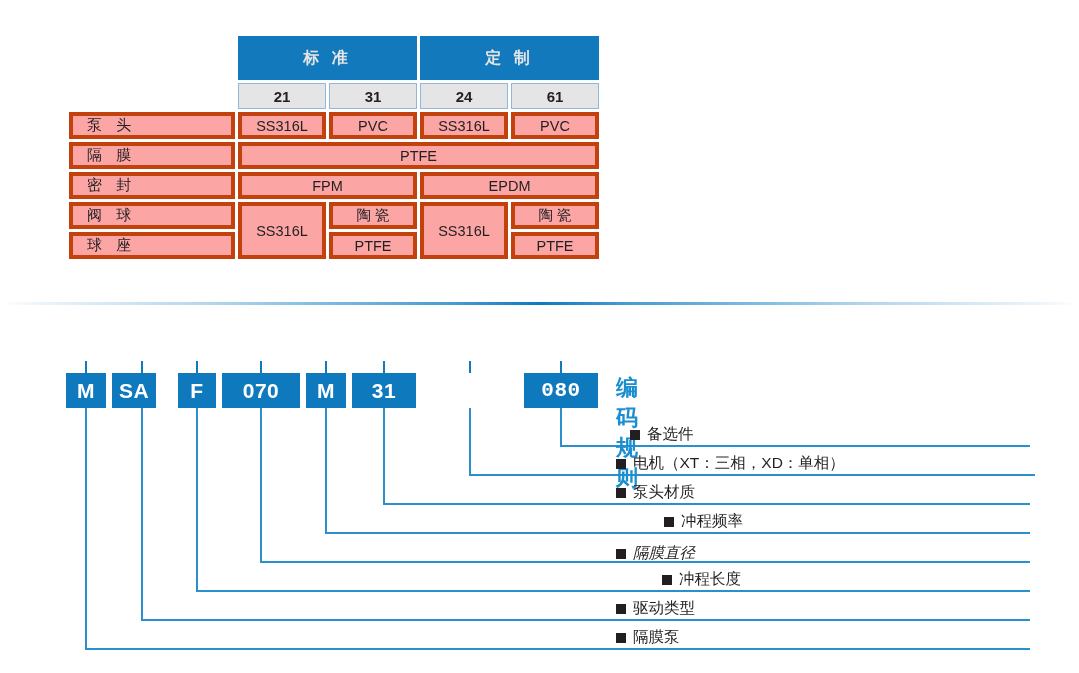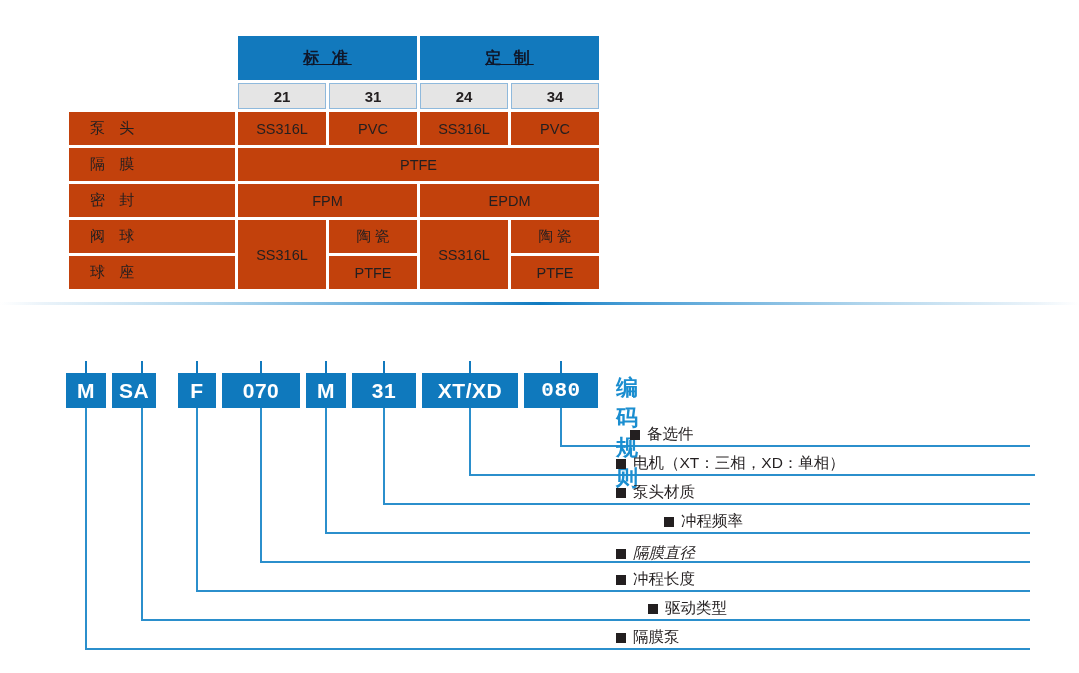--- a/index.html
+++ b/index.html
@@ -30,33 +30,32 @@
     border-spacing: 3px 3px;
     table-layout: fixed;
   }
   .tbl td {
     height: 25px;
     padding: 0 2px;
     font-size: 14.5px;
     text-align: center;
     vertical-align: middle;
     color: #231f20;
-    background: #c2410c;
-    border: 7px solid #c2410c;
+    background: #fca5a5;
+    border: 4px solid #c2410c;
     white-space: nowrap;
   }
   td.hdr-main {
     background: #1279bd;
-    color: #0f172a;
+    color: #e5e5e5;
     font-weight: bold;
     font-size: 16px;
     border: none;
     letter-spacing: 4px;
     height: 44px;
-    text-decoration: underline;
   }
   td.hdr-sub {
     background: #e5e5e5;
     color: #231f20;
     font-weight: bold;
     font-size: 15px;
     border: 1px solid #8fb9dc;
     height: 25px;
   }
   td.blank-cell {
@@ -174,21 +173,21 @@
         <tr>
           <td class="blank-cell"></td>
           <td class="hdr-main" colspan="2">标 准</td>
           <td class="hdr-main" colspan="2">定 制</td>
         </tr>
         <tr>
           <td class="blank-cell"></td>
           <td class="hdr-sub">21</td>
           <td class="hdr-sub">31</td>
           <td class="hdr-sub">24</td>
-          <td class="hdr-sub">34</td>
+          <td class="hdr-sub">61</td>
         </tr>
 
         <tr>
           <td class="row-label">泵 头</td>
           <td>SS316L</td>
           <td>PVC</td>
           <td>SS316L</td>
           <td>PVC</td>
         </tr>
 
@@ -258,21 +257,20 @@
     <div class="tick" style="left:383px;"></div>
     <div class="tick" style="left:469px;"></div>
     <div class="tick" style="left:560px;"></div>
 
     <div class="code-block" style="left:66px;  width:40px;">M</div>
     <div class="code-block" style="left:112px; width:44px;">SA</div>
     <div class="code-block" style="left:178px; width:38px;">F</div>
     <div class="code-block" style="left:222px; width:78px;">070</div>
     <div class="code-block" style="left:306px; width:40px;">M</div>
     <div class="code-block" style="left:352px; width:64px;">31</div>
-    <div class="code-block" style="left:422px; width:96px;">XT/XD</div>
     <div class="code-block" style="left:524px; width:74px;font-family:Liberation Mono, monospace;">080</div>
   </div>
 
   <div id="legend">
     <div id="legend-title">编码规则</div>
 
     <div class="legend-item" style="top:424px;margin-left:14px;">
       <span class="legend-bullet"></span>
       <span>备选件</span>
     </div>
@@ -290,26 +288,26 @@
     <div class="legend-item" style="top:511px;padding-left:48px;">
       <span class="legend-bullet"></span>
       <span>冲程频率</span>
     </div>
 
     <div class="legend-item" style="top:543px;font-style:italic;">
       <span class="legend-bullet"></span>
       <span>隔膜直径</span>
     </div>
 
-    <div class="legend-item" style="top:569px;">
+    <div class="legend-item" style="top:569px;margin-left:46px;">
       <span class="legend-bullet"></span>
       <span>冲程长度</span>
     </div>
 
-    <div class="legend-item" style="top:598px;margin-left:32px;">
+    <div class="legend-item" style="top:598px;">
       <span class="legend-bullet"></span>
       <span>驱动类型</span>
     </div>
 
     <div class="legend-item" style="top:627px;justify-content:flex-end;">
       <span class="legend-bullet"></span>
       <span>隔膜泵</span>
     </div>
   </div>
 

